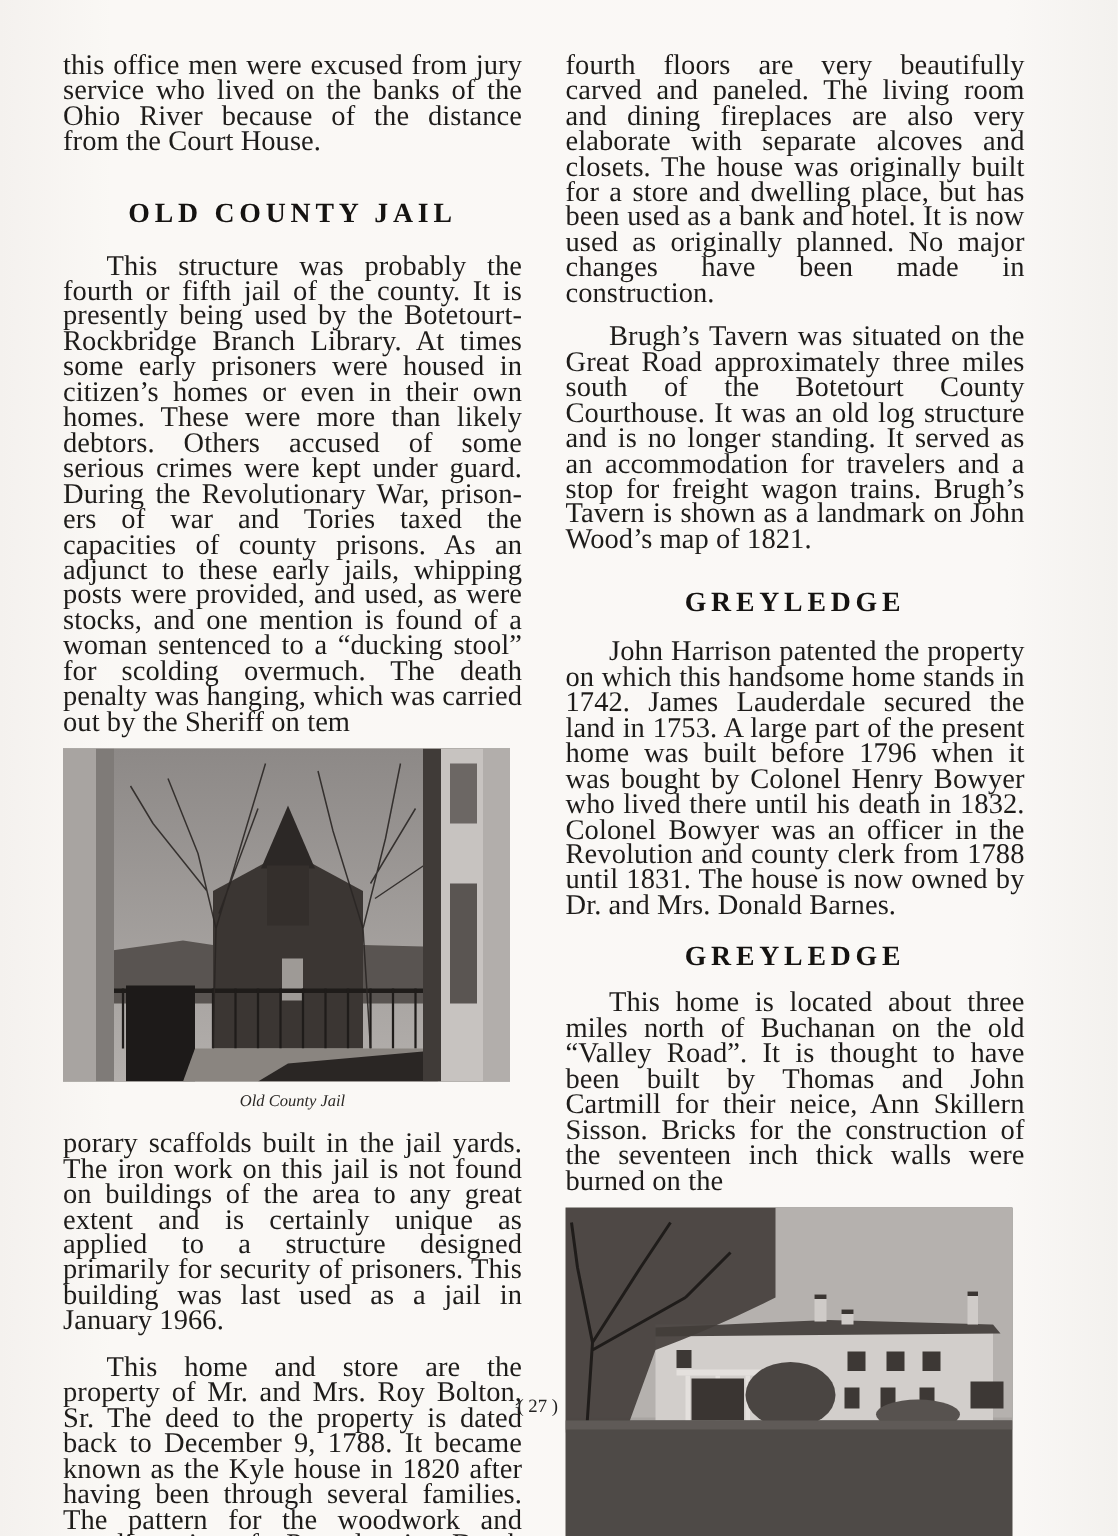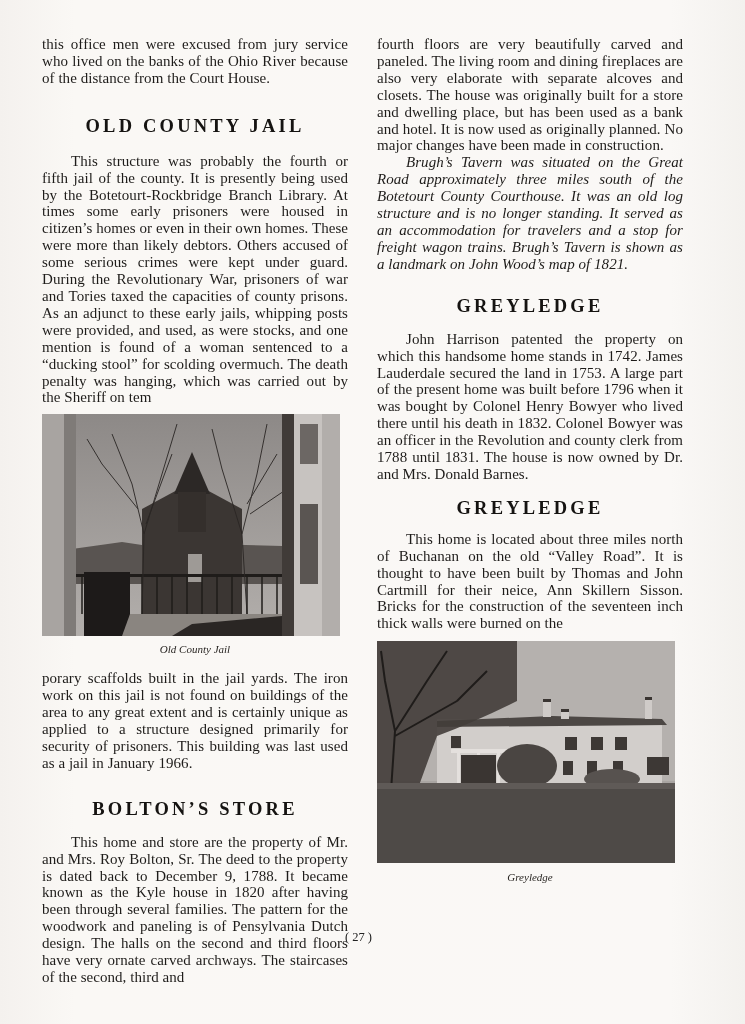--- a/index.html
+++ b/index.html
@@ -23,21 +23,21 @@
     }
     .col {
       position: absolute;
       top: 36px;
       width: 306px;
     }
     .col-left { left: 42px; }
     .col-right { left: 377px; width: 306px; }
     p.body {
       margin: 0;
-      font-size: 15px;
+      font-size: 19px;
       line-height: 16.9px;
       text-align: justify;
       text-align-last: left;
       hyphens: manual;
       letter-spacing: 0.05px;
     }
     p.indent { text-indent: 29px; }
     h2.section {
       margin: 0;
       text-align: center;
@@ -134,30 +134,29 @@
         <rect x="240" y="0" width="12" height="222" fill="#403b38"></rect>
         <rect x="258" y="90" width="18" height="80" fill="#5a5552"></rect>
         <rect x="258" y="10" width="18" height="40" fill="#6c6764"></rect>
         <rect x="280" y="0" width="18" height="222" fill="#b2aeab"></rect>
       </svg>
     </div>
     <div class="caption" style="margin-top:6px;">Old County Jail</div>
 
     <p class="body" style="margin-top:14px;">porary scaffolds built in the jail yards. The iron work on this jail is not found on buildings of the area to any great extent and is certainly unique as applied to a structure designed primarily for security of prisoners. This building was last used as a jail in January 1966.</p>
 
-    <h2 class="section" style="margin-top:26px;">BOLTON’S STORE</h2>
 
     <p class="body indent" style="margin-top:14px;">This home and store are the property of Mr. and Mrs. Roy Bolton, Sr. The deed to the prop­erty is dated back to December 9, 1788. It be­came known as the Kyle house in 1820 after having been through several families. The pat­tern for the woodwork and paneling is of Pen­sylvania Dutch design. The halls on the second and third floors have very ornate carved arch­ways. The staircases of the second, third and</p>
   </div>
 
   <div class="col col-right">
     <p class="body">fourth floors are very beautifully carved and paneled. The living room and dining fireplaces are also very elaborate with separate alcoves and closets. The house was originally built for a store and dwelling place, but has been used as a bank and hotel. It is now used as originally planned. No major changes have been made in construction.</p>
 
 
-    <p class="body indent" style="font-style:italic;">Brugh’s Tavern was situated on the Great Road approximately three miles south of the Botetourt County Courthouse. It was an old log structure and is no longer standing. It serv­ed as an accommodation for travelers and a stop for freight wagon trains. Brugh’s Tavern is shown as  a landmark on John Wood’s map of 1821.</p>
+    <p class="body indent" style="margin-top:12px;">Brugh’s Tavern was situated on the Great Road approximately three miles south of the Botetourt County Courthouse. It was an old log structure and is no longer standing. It serv­ed as an accommodation for travelers and a stop for freight wagon trains. Brugh’s Tavern is shown as  a landmark on John Wood’s map of 1821.</p>
 
     <h2 class="section" style="margin-top:22px;">GREYLEDGE</h2>
 
     <p class="body indent" style="margin-top:14px;">John Harrison patented the property on which this handsome home stands in 1742. James Lauderdale secured the land in 1753. A large part of the present home was built before 1796 when it was bought by Colonel Henry Bowyer who lived there until his death in 1832. Colonel Bowyer was an officer in the Revolution and county clerk from 1788 until 1831. The house is now owned by Dr. and Mrs. Donald Barnes.</p>
 
     <h2 class="section" style="margin-top:14px;">GREYLEDGE</h2>
 
     <p class="body indent" style="margin-top:12px;">This home is located about three miles north of Buchanan on the old “Valley Road”. It is thought to have been built by Thomas and John Cartmill for their neice, Ann Skillern Sisson. Bricks for the construction of the sev­enteen inch thick walls were burned on the</p>
 
     <div class="photo" style="margin-top:9px; width:298px; height:222px;">

